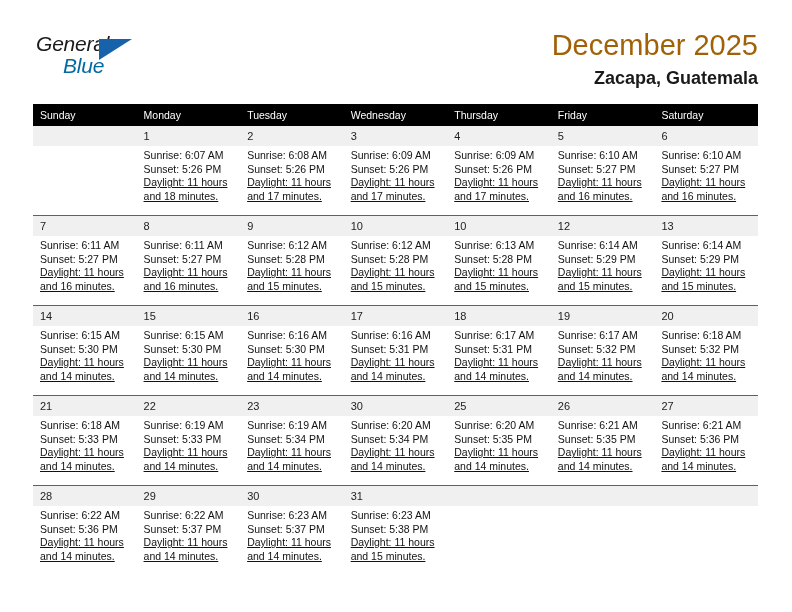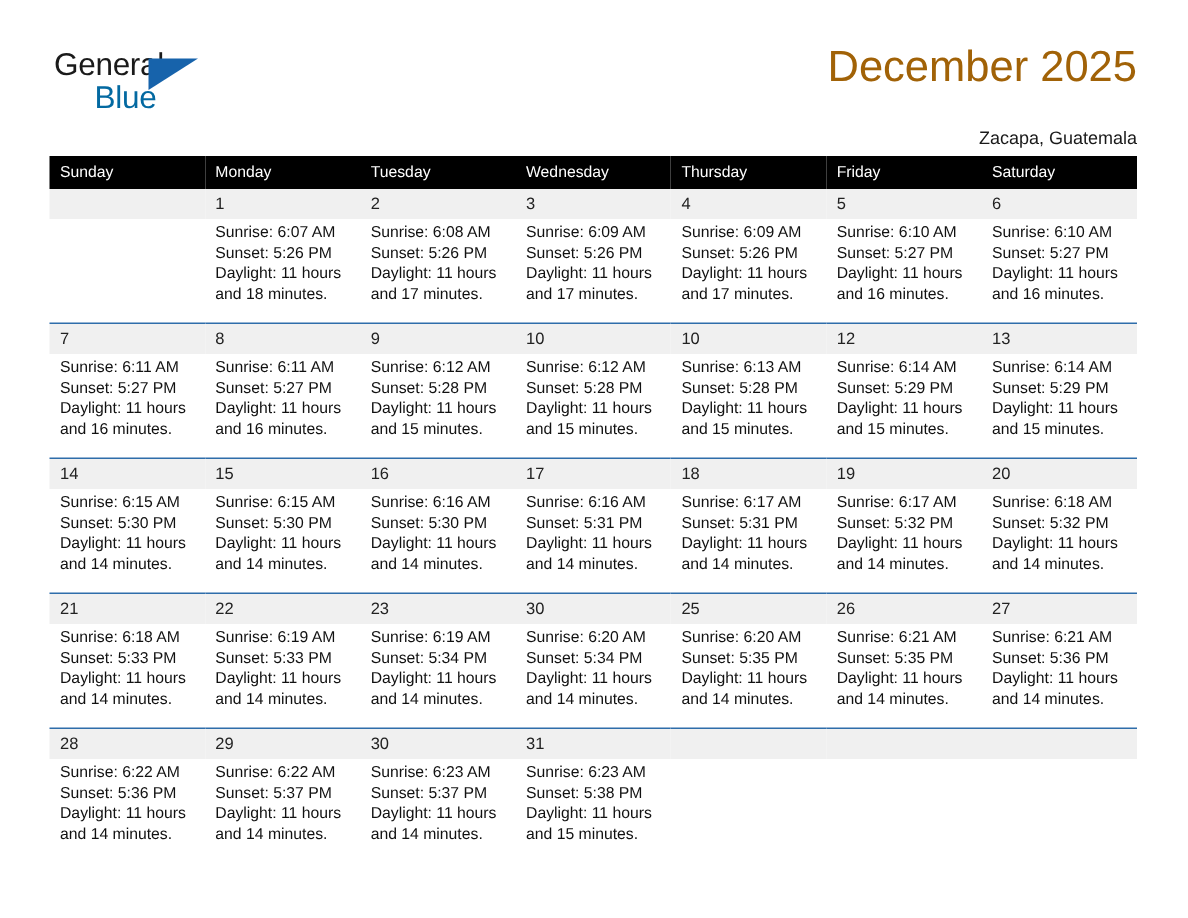--- a/index.html
+++ b/index.html
@@ -29,20 +29,21 @@
     right: 34px;
     height: 68px;
   }
 
   .logo {
     position: absolute;
     left: 3px;
     top: 4px;
     width: 130px;
     height: 58px;
+    font-style: italic;
   }
   .logo-general {
     position: absolute;
     left: 0;
     top: 0;
     font-size: 21px;
     letter-spacing: -0.2px;
     color: #1a1a1a;
     font-family: "Liberation Sans", sans-serif;
   }
@@ -71,25 +72,26 @@
     top: 0;
     text-align: right;
   }
   .cal-title {
     font-size: 29px;
     color: #a16207;
     line-height: 34px;
     white-space: nowrap;
   }
   .cal-subtitle {
-    font-size: 12px;
+    font-size: 18px;
     color: #1a1a1a;
     line-height: 20px;
-    margin-top: 20px;
+    margin-top: 6px;
     white-space: nowrap;
+    font-weight: bold;
   }
 
   
   .calendar {
     position: absolute;
     left: 33px;
     top: 104px;
     width: 725px;
     border-collapse: collapse;
     table-layout: fixed;
@@ -139,20 +141,21 @@
     padding: 3px 8px 0 7px;
     font-size: 10.5px;
     line-height: 13.6px;
     color: #111111;
   }
   .details div {
     white-space: nowrap;
   }
   .details .daylight {
     white-space: normal;
+    text-decoration: underline;
   }
 </style>
 </head>
 <body>
 
 <div class="page">
 
   <div class="masthead">
 
     <div class="logo">

